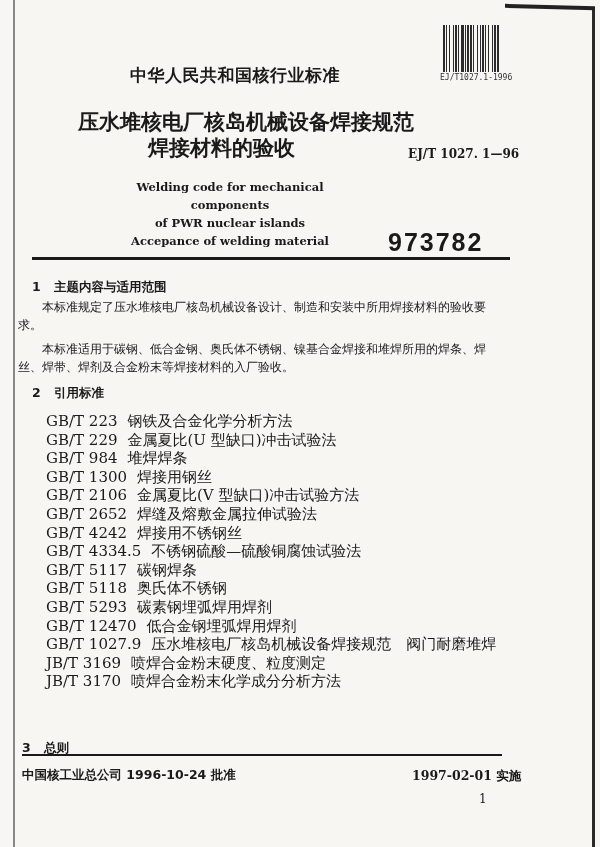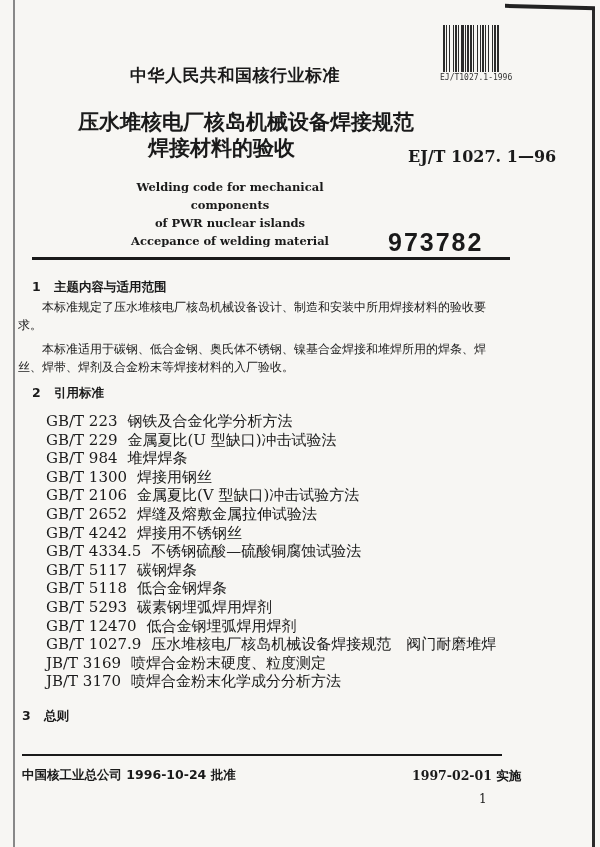--- a/index.html
+++ b/index.html
@@ -35,21 +35,21 @@
   }
   .main-title-1 {
     position:absolute; left:78px; top:108px; font-family:"DejaVu Sans", sans-serif;
     font-weight:bold; font-size:21px;
   }
   .main-title-2 {
     position:absolute; left:148px; top:134px; font-family:"DejaVu Sans", sans-serif;
     font-weight:bold; font-size:21px;
   }
   .std-number {
-    position:absolute; left:408px; top:147px; font-weight:bold; font-size:16px;
+    position:absolute; left:408px; top:147px; font-weight:bold; font-size:12px;
   }
   .en-title {
     position:absolute; left:110px; top:178px; width:240px; text-align:center;
     font-weight:bold; font-size:11.5px; line-height:18px;
   }
   .doc-id {
     position:absolute; left:388px; top:228px; font-family:"Liberation Sans", sans-serif;
     font-weight:bold; font-size:25px; letter-spacing:2px;
   }
   .rule-top {
@@ -159,28 +159,28 @@
 <ul class="ref-list">
   <li class="ref-item"><span class="ref-code">GB/T 223</span><span>钢铁及合金化学分析方法</span></li>
   <li class="ref-item"><span class="ref-code">GB/T 229</span><span>金属夏比(U 型缺口)冲击试验法</span></li>
   <li class="ref-item"><span class="ref-code">GB/T 984</span><span>堆焊焊条</span></li>
   <li class="ref-item"><span class="ref-code">GB/T 1300</span><span>焊接用钢丝</span></li>
   <li class="ref-item"><span class="ref-code">GB/T 2106</span><span>金属夏比(V 型缺口)冲击试验方法</span></li>
   <li class="ref-item"><span class="ref-code">GB/T 2652</span><span>焊缝及熔敷金属拉伸试验法</span></li>
   <li class="ref-item"><span class="ref-code">GB/T 4242</span><span>焊接用不锈钢丝</span></li>
   <li class="ref-item"><span class="ref-code">GB/T 4334.5</span><span>不锈钢硫酸—硫酸铜腐蚀试验法</span></li>
   <li class="ref-item"><span class="ref-code">GB/T 5117</span><span>碳钢焊条</span></li>
-  <li class="ref-item"><span class="ref-code">GB/T 5118</span><span>低合金钢焊条</span></li>
+  <li class="ref-item"><span class="ref-code">GB/T 5118</span><span>奥氏体不锈钢</span></li>
   <li class="ref-item"><span class="ref-code">GB/T 5293</span><span>碳素钢埋弧焊用焊剂</span></li>
   <li class="ref-item"><span class="ref-code">GB/T 12470</span><span>低合金钢埋弧焊用焊剂</span></li>
   <li class="ref-item"><span class="ref-code">GB/T 1027.9</span><span>压水堆核电厂核岛机械设备焊接规范　阀门耐磨堆焊</span></li>
   <li class="ref-item"><span class="ref-code">JB/T 3169</span><span>喷焊合金粉末硬度、粒度测定</span></li>
   <li class="ref-item"><span class="ref-code">JB/T 3170</span><span>喷焊合金粉末化学成分分析方法</span></li>
 </ul>
 
-<div class="section-heading" style="left:22px; top:708px;">
+<div class="section-heading" style="left:22px; top:740px;">
   <span class="num">3</span><span>总则</span>
 </div>
 
 <div class="rule-bottom"></div>
 <div class="approval-left">中国核工业总公司 1996-10-24 批准</div>
 <div class="approval-right">1997-02-01 实施</div>
 <div class="page-number">1</div>
 
 </body></html>

